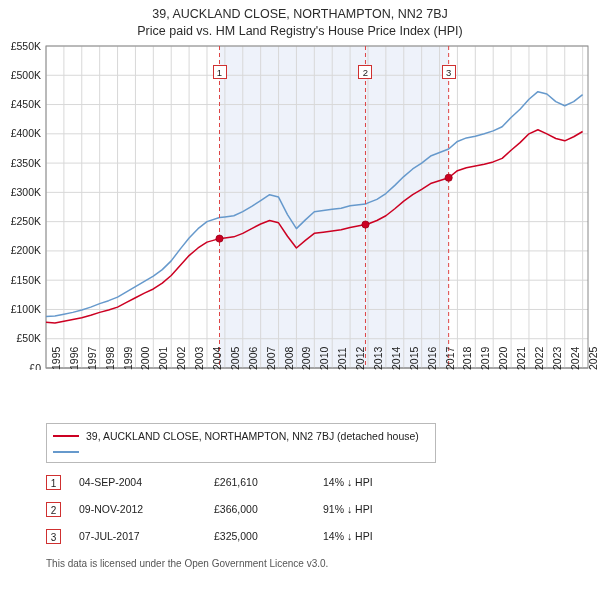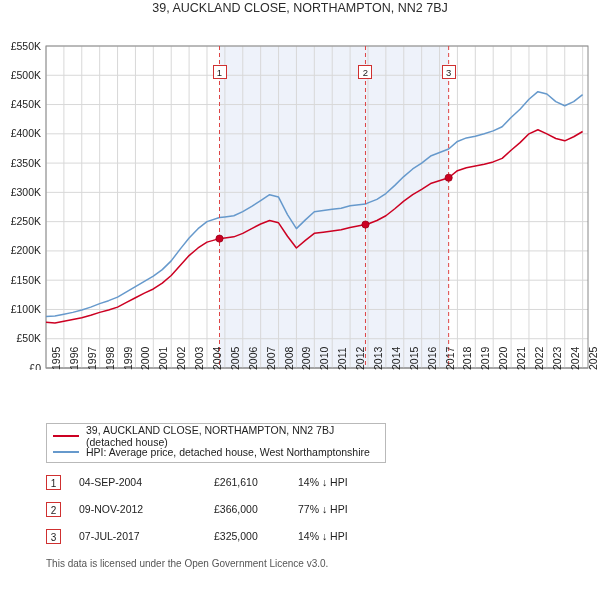--- a/index.html
+++ b/index.html
@@ -9,20 +9,21 @@
     font-family:"Liberation Sans", sans-serif;
     color:#222;
     position:relative;
     overflow:hidden;
   }
   .title{
     text-align:center;
     font-size:12.5px;
     color:#2b2b2b;
     line-height:17px;
+    padding-top:6px;
   }
   .title div{white-space:nowrap;}
 
   
   #plot-wrap{
     position:absolute;
     left:0;top:40px;
     width:600px;height:330px;
   }
   svg{display:block;}
@@ -39,21 +40,21 @@
     color:#222;
     transform-origin:left top;
     transform:rotate(-90deg);
     white-space:nowrap;
   }
 
   
   .legend{
     position:absolute;
     left:46px;top:423px;
-    width:340px;height:40px;
+    width:390px;height:40px;
     border:1px solid #b9b9b9;
     background:#fff;
     box-sizing:border-box;
     padding:4px 6px;
   }
   .legend-row{
     display:flex;align-items:center;
     height:16px;
     font-size:10.5px;
     color:#222;
@@ -78,21 +79,21 @@
     border:1px solid #cf3030;
     color:#222;
     font-size:10px;
     text-align:center;
     line-height:15px;
     box-sizing:border-box;
     background:#fff;
   }
   .txn .date{position:absolute;left:33px;top:3px;}
   .txn .price{position:absolute;left:168px;top:3px;}
-  .txn .delta{position:absolute;left:252px;top:3px;}
+  .txn .delta{position:absolute;left:277px;top:3px;}
 
   
   .footer{
     position:absolute;
     left:46px;top:558px;
     font-size:10px;
     color:#555;
     line-height:12px;
     width:540px;
   }
@@ -108,20 +109,21 @@
     text-align:center;
     line-height:14px;
     box-sizing:border-box;
   }
 </style>
 </head>
 <body>
 
 <div class="title">
   <div>39, AUCKLAND CLOSE, NORTHAMPTON, NN2 7BJ</div>
+  <div>Price paid vs. HM Land Registry's House Price Index (HPI)</div>
 </div>
 
 <div id="plot-wrap">
   <svg id="chart-svg" width="600" height="330">
       <rect x="219.5115511551166" y="6" width="229.1425742574251" height="322" fill="#eef2fa"></rect>
       <line x1="46" y1="328" x2="588" y2="328" stroke="#888" stroke-width="1"></line>
       <text x="41" y="331.5" text-anchor="end" font-size="10.5" fill="#222" font-family="&quot;Liberation Sans&quot;, sans-serif">£0</text>
       <line x1="46" y1="298.72727272727275" x2="588" y2="298.72727272727275" stroke="#d8d8d8" stroke-width="1"></line>
       <text x="41" y="302.22727272727275" text-anchor="end" font-size="10.5" fill="#222" font-family="&quot;Liberation Sans&quot;, sans-serif">£50K</text>
       <line x1="46" y1="269.45454545454544" x2="588" y2="269.45454545454544" stroke="#d8d8d8" stroke-width="1"></line>
@@ -224,35 +226,34 @@
     <span style="left: 586.634px; top: 2px;">2025</span>
   </div>
 
 <div class="legend">
   <div class="legend-row">
     <span class="swatch" id="sw0" style="border-top-color: rgb(204, 0, 34);"></span>
     <span>39, AUCKLAND CLOSE, NORTHAMPTON, NN2 7BJ (detached house)</span>
   </div>
   <div class="legend-row">
     <span class="swatch" id="sw1" style="border-top-color: rgb(102, 153, 204);"></span>
-    <span>HPI: Average price, detached house, West Northamptonshire</span>
   </div>
 </div>
 
 <div class="txn" style="top:473px">
   <span class="num">1</span>
   <span class="date">04-SEP-2004</span>
   <span class="price">£261,610</span>
   <span class="delta">14% ↓ HPI</span>
 </div>
 <div class="txn" style="top:500px">
   <span class="num">2</span>
   <span class="date">09-NOV-2012</span>
   <span class="price">£366,000</span>
-  <span class="delta">77% ↓ HPI</span>
+  <span class="delta">91% ↓ HPI</span>
 </div>
 <div class="txn" style="top:527px">
   <span class="num">3</span>
   <span class="date">07-JUL-2017</span>
   <span class="price">£325,000</span>
   <span class="delta">14% ↓ HPI</span>
 </div>
 
 <div class="footer">
   <div>This data is licensed under the Open Government Licence v3.0.</div>

